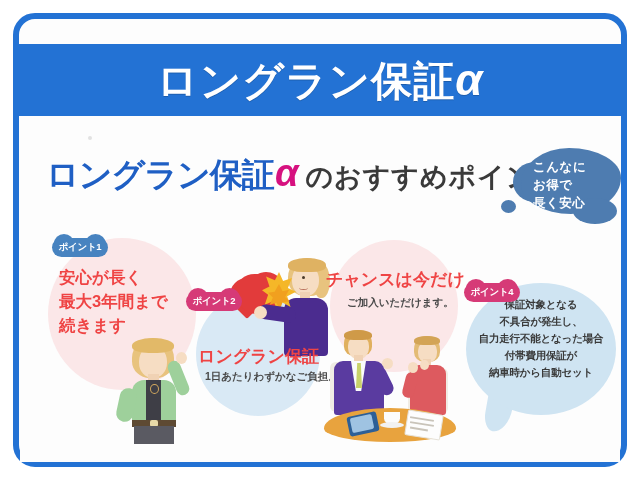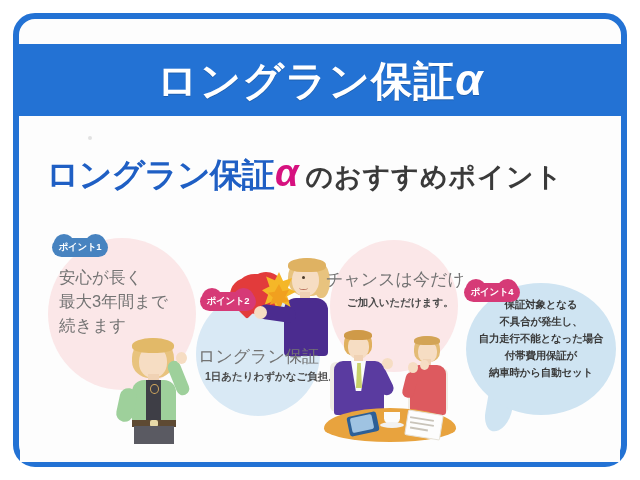--- a/index.html
+++ b/index.html
@@ -112,21 +112,21 @@
     position:absolute;left:0;top:4px;width:56px;height:19px;
     display:flex;align-items:center;justify-content:center;
     color:#fff;font-size:9.5px;font-weight:bold;letter-spacing:-.3px;
     z-index:3;
   }
   .badge-blue .b-main,.badge-blue .b-l,.badge-blue .b-r{background:#4783c0;}
   .badge-pink .b-main,.badge-pink .b-l,.badge-pink .b-r{background:#d63a77;}
 
   
   .p-head{
-    position:absolute;color:#737373;font-weight:normal;line-height:1.45;
+    position:absolute;color:#ef4444;font-weight:bold;line-height:1.45;
     white-space:nowrap;
   }
   .p-sub{
     position:absolute;color:#4a4a4a;font-weight:bold;line-height:1.5;
     white-space:nowrap;
   }
 
   
   .bubble4{
     position:absolute;left:466px;top:283px;width:150px;height:132px;
@@ -234,20 +234,31 @@
     </div>
   </div>
 
   <div class="speck"></div>
   <div class="subtitle">
     <span class="brand">ロングラン保証</span>
     <span class="brand-alpha">α</span>
     <span class="rest">のおすすめポイント</span>
   </div>
 
+  <div class="callout">
+    <div class="blob2"></div>
+    <div class="blob"></div>
+    <div class="blob3"></div>
+    <div class="dot"></div>
+    <div class="ctext">
+      <div>こんなに</div>
+      <div>お得で</div>
+      <div>長く安心</div>
+    </div>
+  </div>
 
   <div class="circ circ-pink" style="left:48px;top:238px;width:148px;height:152px;"></div>
   <div class="ill w1">
     <div class="hair"></div>
       <div class="face"></div>
       <div class="hair-f"></div>
     <div class="neck"></div>
       <div class="arm-r"></div>
       <div class="hand"></div>
     <div class="top"></div>
@@ -281,21 +292,21 @@
     <div class="neck"></div>
       <div class="body"></div>
     <div class="heart-a"></div>
       <div class="heart-b"></div>
       <div class="heart-c"></div>
     <div class="burst"></div>
       <div class="burst2"></div>
     <div class="arm"></div>
       <div class="hand"></div>
   </div>
-  <div class="badge badge-pink" style="left:200px;top:288px;">
+  <div class="badge badge-pink" style="left:186px;top:288px;">
     <div class="b-l"></div>
       <div class="b-r"></div>
       <div class="b-main"></div>
     <div class="b-lbl">ポイント2</div>
   </div>
   <div class="p-head" style="left:198px;top:345px;font-size:17px;">
     <div>ロングラン保証</div>
   </div>
   <div class="p-sub" style="left:205px;top:369px;font-size:10.5px;">
     <div>1日あたりわずかなご負担。</div>

